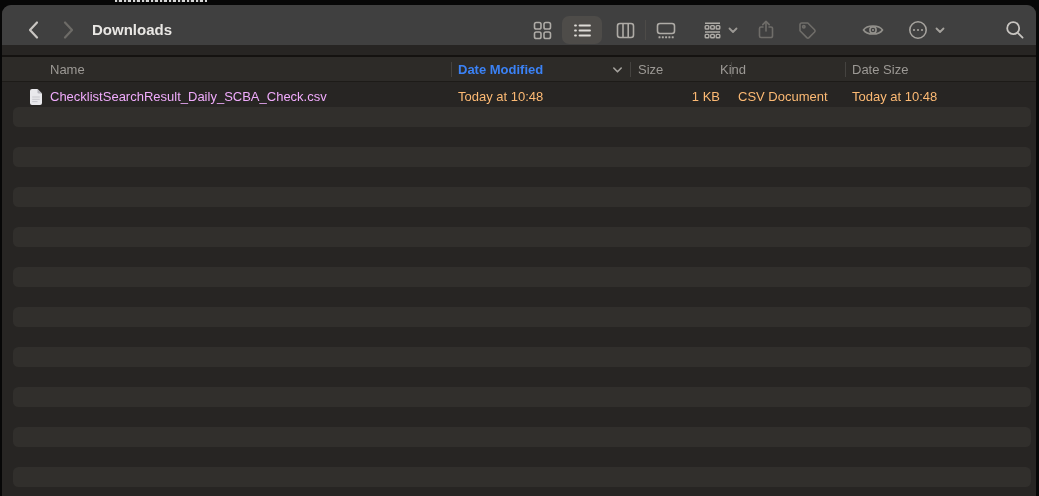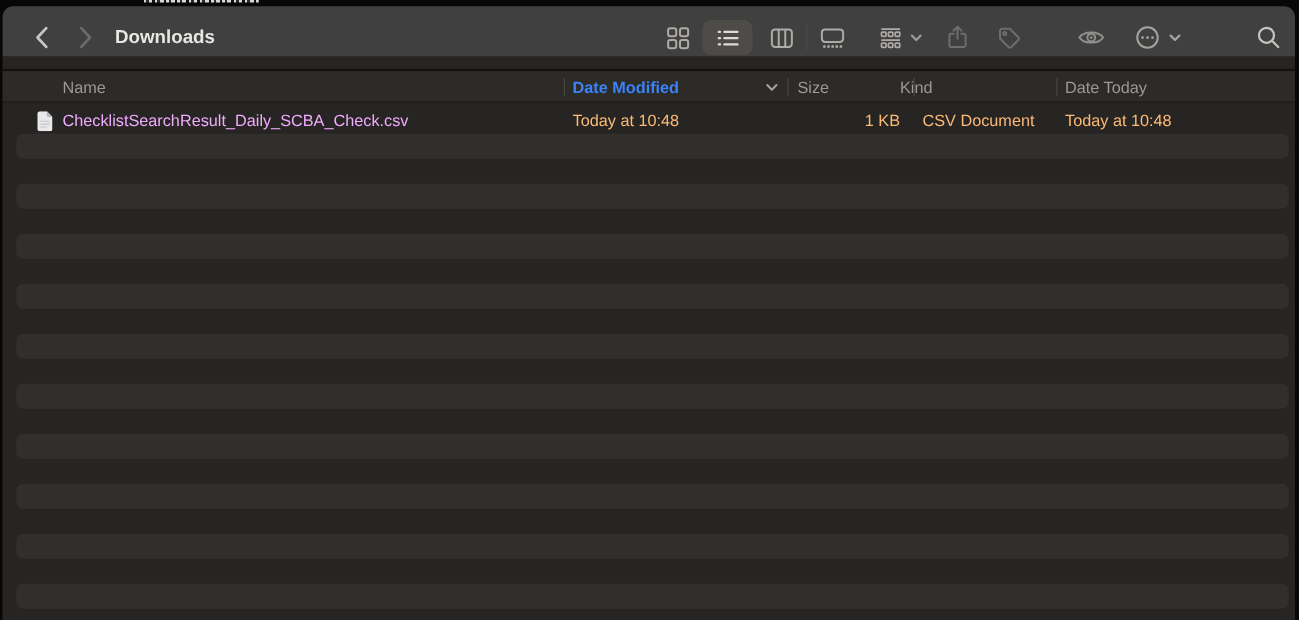--- a/index.html
+++ b/index.html
@@ -231,21 +231,21 @@
     <div class="listhead">
       <button class="hcell h-name">Name</button>
       <button class="hcell h-dm sorted">Date Modified</button>
       <span class="sort-chev">
         <svg width="11" height="8" viewBox="0 0 11 8">
             <path d="M1.8 2 L5.5 5.8 L9.2 2" fill="none" stroke="currentColor" stroke-width="1.6" stroke-linecap="round" stroke-linejoin="round"></path>
           </svg>
       </span>
       <button class="hcell h-size">Size</button>
       <button class="hcell h-kind">Kind</button>
-      <button class="hcell h-da">Date Today</button>
+      <button class="hcell h-da">Date Size</button>
       <span class="h-div hd1"></span>
       <span class="h-div hd2"></span>
       <span class="h-div hd3"></span>
       <span class="h-div hd4"></span>
     </div>
 
     <div class="listbody">
       <div class="zebra" style="top:24px"></div>
       <div class="zebra" style="top:64px"></div>
       <div class="zebra" style="top:104px"></div>

